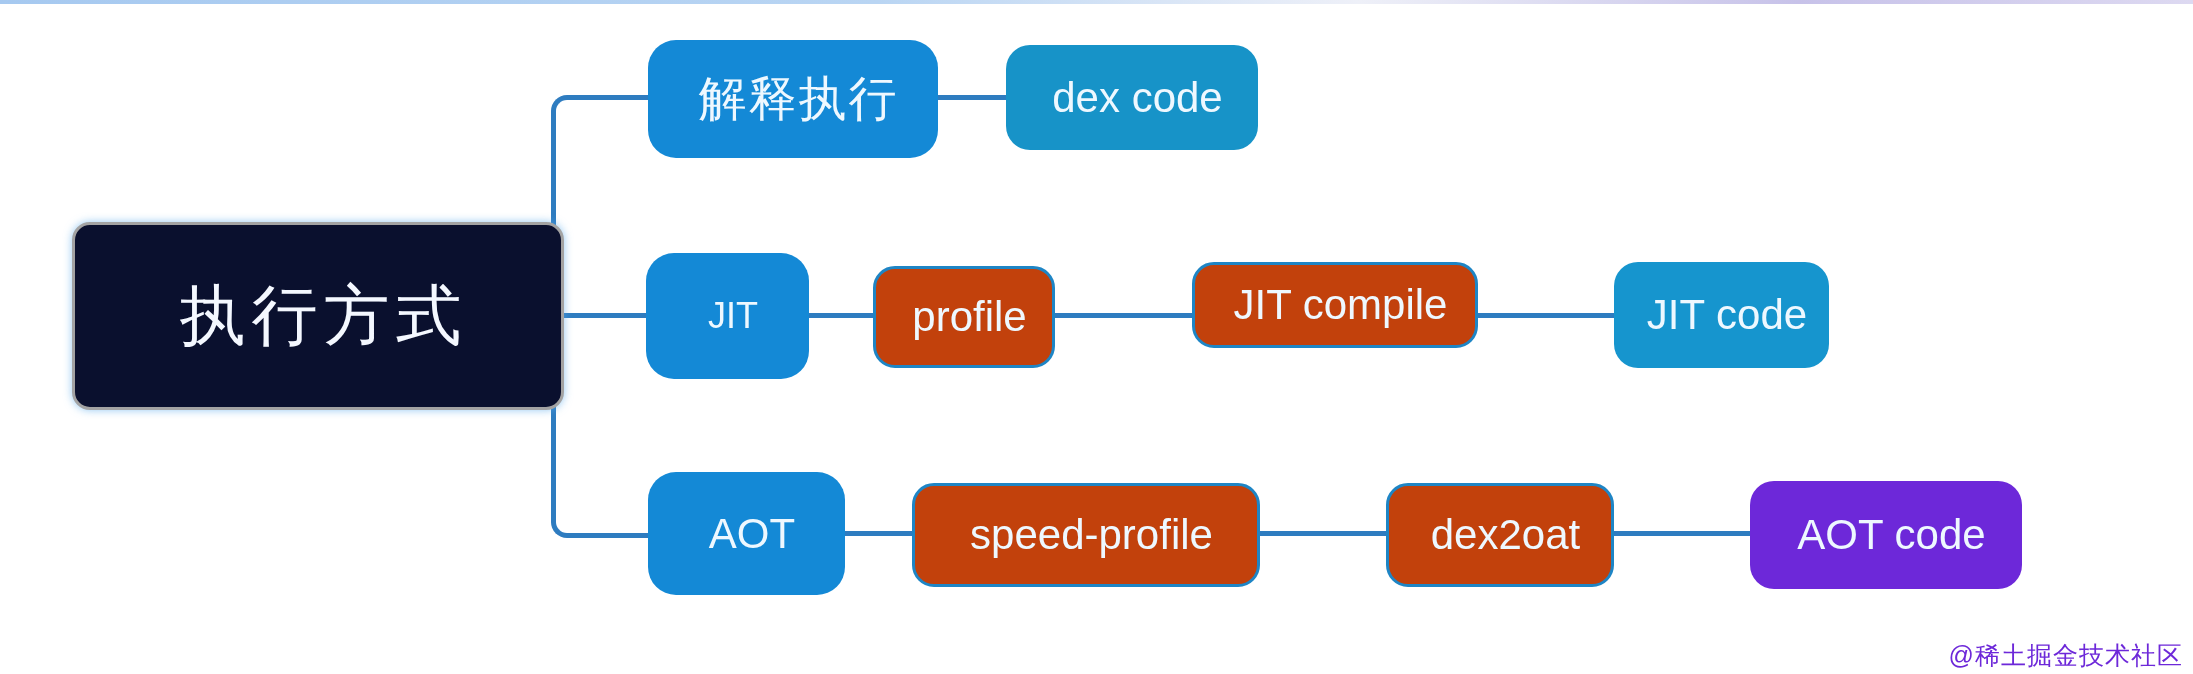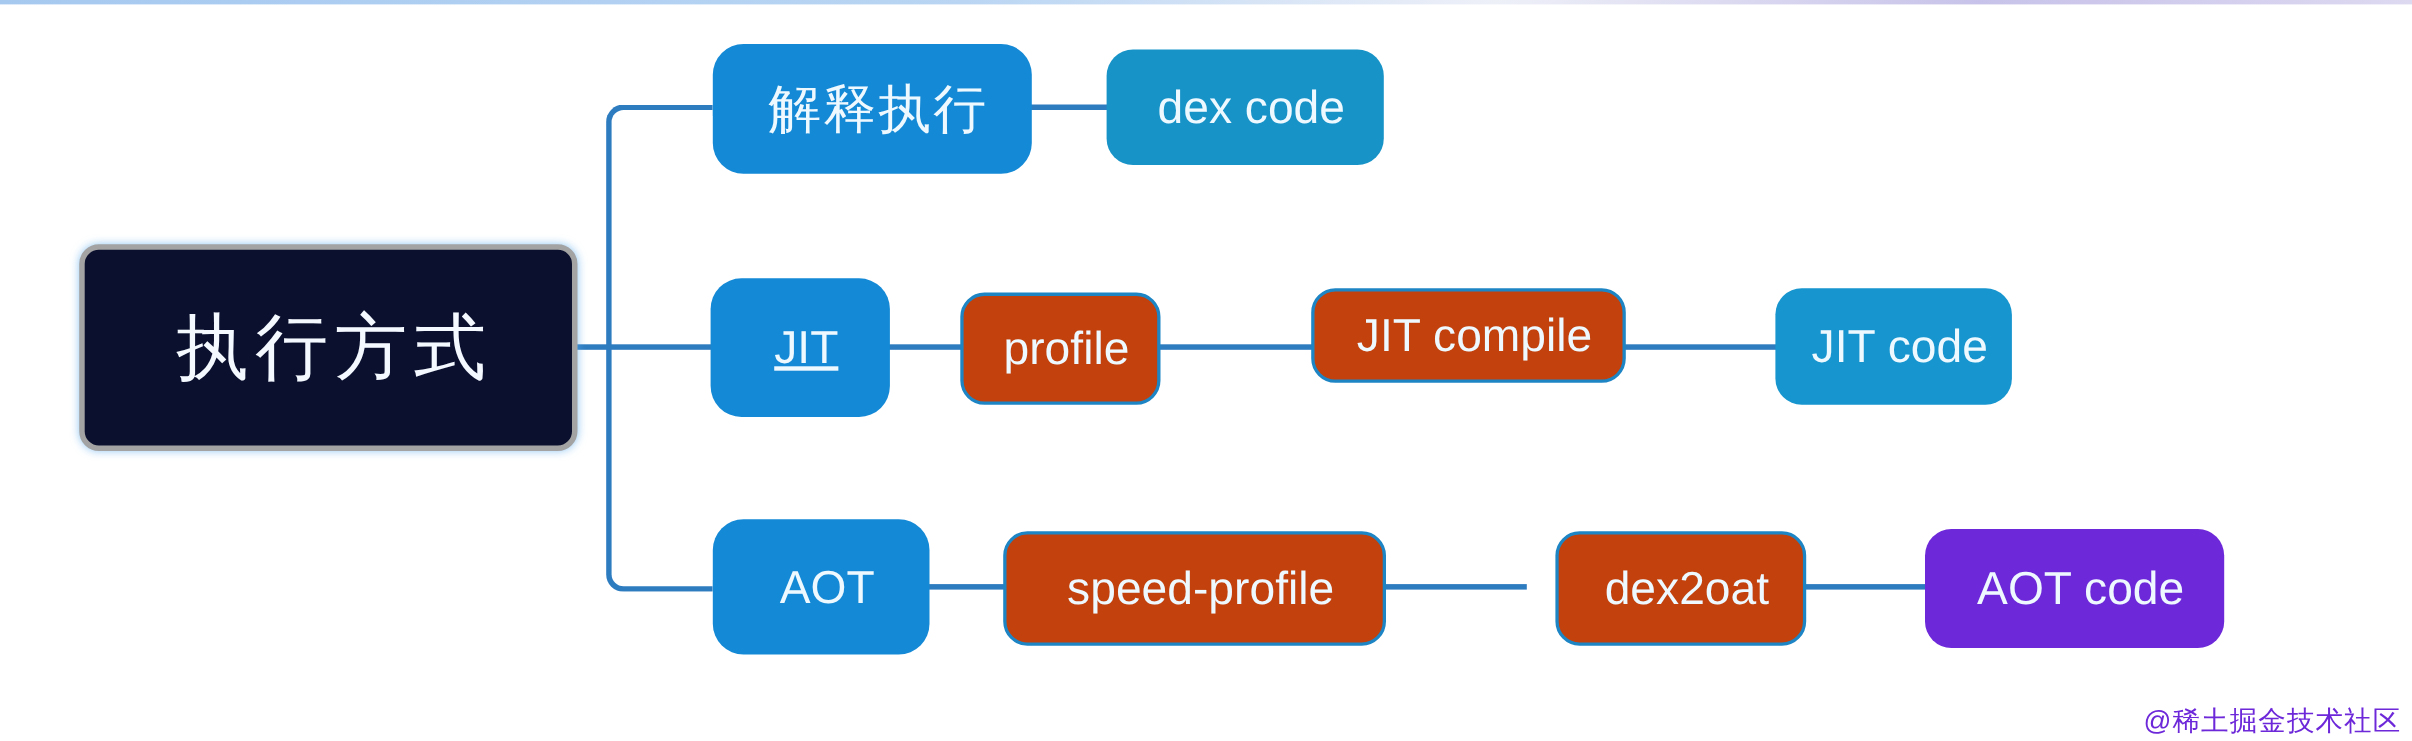--- a/index.html
+++ b/index.html
@@ -18,41 +18,41 @@
   }
   .node {
     position: absolute;
     display: flex; align-items: center; justify-content: center;
     color: #eef8ff;
     box-sizing: border-box;
     white-space: nowrap;
     padding-left: 11px;
   }
   .root {
-    left: 72px; top: 222px; width: 453px; height: 188px;
+    left: 72px; top: 222px; width: 492px; height: 188px;
     background: #0a102e;
-    border: 5px solid #a3a3a3;
+    border: 3px solid #a3a3a3;
     border-radius: 18px;
     box-shadow: 0 0 8px rgba(90,170,235,.65);
     font-size: 66px; letter-spacing: 6px;
     color: #f4f8ff;
   }
   .lvl1 { background: #1489d6; border-radius: 28px; }
   .cyan { background: #c2410c; border: 3px solid #1e85c5; border-radius: 22px; }
   .midblue { border-radius: 24px; }
 
   .n11 { left: 648px;  top: 40px;  width: 290px; height: 118px; font-size: 48px; letter-spacing: 2px; }
   .n12 { left: 1006px; top: 45px;  width: 252px; height: 105px; font-size: 42px; background: #1793c8; }
-  .n21 { left: 646px;  top: 253px; width: 163px; height: 126px; font-size: 42px; text-decoration: underline; }
+  .n21 { left: 646px;  top: 253px; width: 163px; height: 126px; font-size: 36px; }
   .n22 { left: 873px;  top: 266px; width: 182px; height: 102px; font-size: 42px; }
   .n23 { left: 1192px; top: 262px; width: 286px; height: 86px; font-size: 42px; }
   .n24 { left: 1614px; top: 262px; width: 215px; height: 106px; font-size: 42px; background: #1695ce; }
   .n31 { left: 648px;  top: 472px; width: 197px; height: 123px; font-size: 42px; }
   .n32 { left: 912px;  top: 483px; width: 348px; height: 104px; font-size: 42px; }
-  .n33 { left: 1386px; top: 483px; width: 228px; height: 104px; font-size: 42px; margin-left: 28px; }
+  .n33 { left: 1386px; top: 483px; width: 228px; height: 104px; font-size: 42px; }
   .n34 { left: 1750px; top: 481px; width: 272px; height: 108px; font-size: 42px; background: #6d28d9; }
 
   .hline { position: absolute; height: 5px; background: #2e7cc0; }
   .trunk {
     position: absolute; left: 551px; top: 95px; width: 97px; height: 443px;
     border-left: 5px solid #2e7cc0;
     border-top: 5px solid #2e7cc0;
     border-bottom: 5px solid #2e7cc0;
     border-radius: 16px 0 0 16px;
     box-sizing: border-box;

